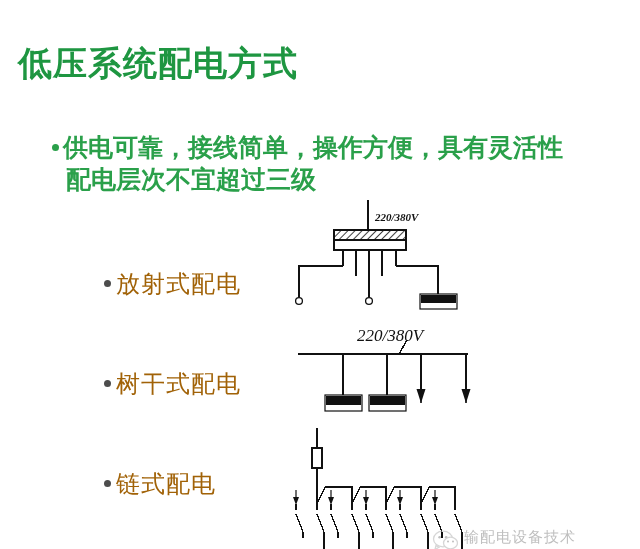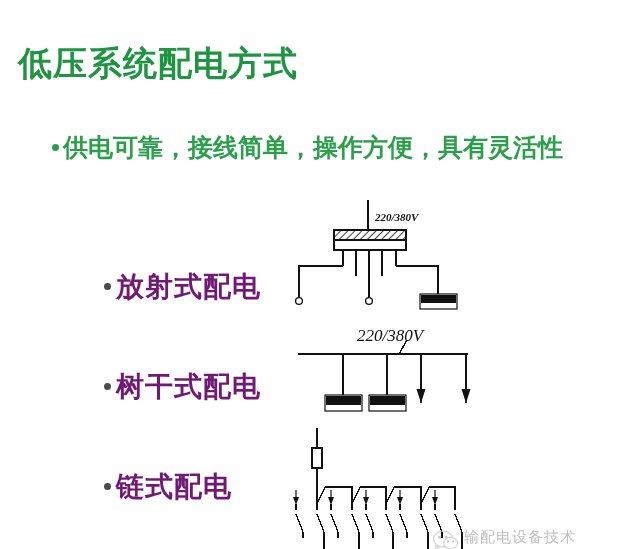--- a/index.html
+++ b/index.html
@@ -40,23 +40,23 @@
     background:#2aa04a;
     vertical-align:middle;
     margin-right:4px;
     position:relative;top:-2px;
   }
   .bullet-line2{margin-left:14px;display:block;}
 
   
   .sec-label{
     position:absolute;
-    color:#701a75;
-    font-size:28px;
-    font-weight:700;
+    color:#a16207;
+    font-size:24px;
+    font-weight:400;
     letter-spacing:1px;
     white-space:nowrap;
   }
   .sec-label .dot{
     display:inline-block;
     width:7px;height:7px;border-radius:50%;
     background:#4c4c4c;
     vertical-align:middle;
     margin-right:5px;
     position:relative;top:-2px;
@@ -88,20 +88,21 @@
 </style>
 </head>
 <body>
 
 <div class="slide">
 
   <div class="title">低压系统配电方式</div>
 
   <div class="bullet-block">
     <span class="dot"></span><span>供电可靠，接线简单，操作方便，具有灵活性</span>
+    <span class="bullet-line2">配电层次不宜超过三级</span>
   </div>
 
   <div class="sec-label label-radial">
     <span class="dot"></span><span>放射式配电</span>
   </div>
 
   <div class="sec-label label-chain">
     <span class="dot"></span><span>链式配电</span>
   </div>
 

